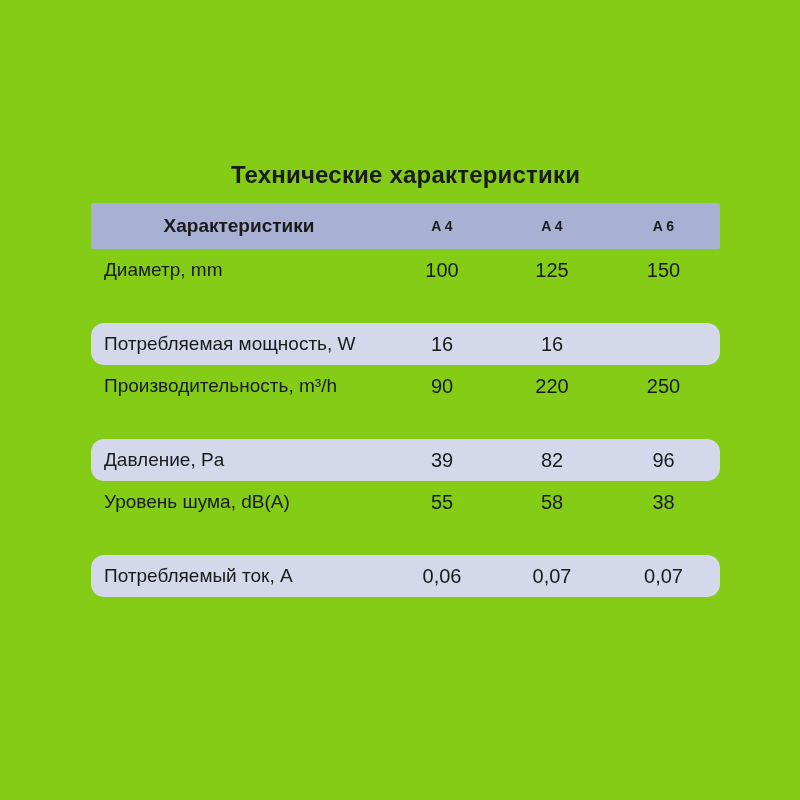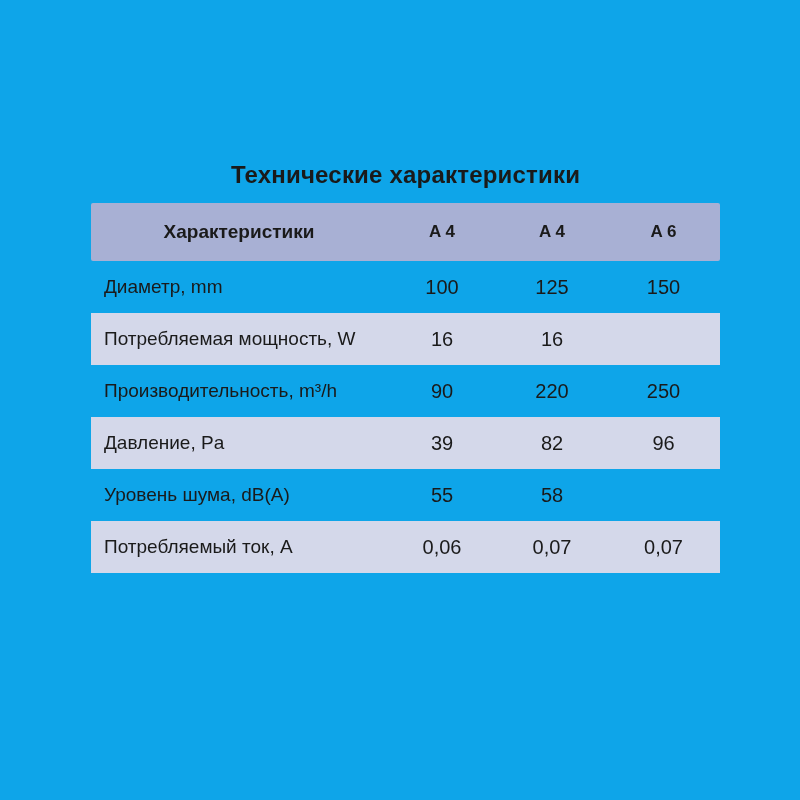--- a/index.html
+++ b/index.html
@@ -10,21 +10,21 @@
   body {
     width: 800px;
     height: 800px;
     font-family: "Liberation Sans", sans-serif;
     color: var(--text, #1a1a1a);
   }
   .page {
     position: relative;
     width: 800px;
     height: 800px;
-    background: #0ea5e9;
+    background: #84cc16;
     overflow: hidden;
   }
   .title {
     position: absolute;
     top: 161px;
     left: 91px;
     width: 629px;
     margin: 0;
     text-align: center;
     font-size: 24px;
@@ -35,51 +35,52 @@
   .spec-table {
     position: absolute;
     top: 203px;
     left: 91px;
     width: 629px;
   }
   .row {
     display: grid;
     grid-template-columns: 296px 110px 110px 113px;
     align-items: center;
-    height: 52px;
+    height: 42px;
   }
   .row.header {
-    height: 58px;
+    height: 46px;
     background: var(--header_bg, #a8b0d4);
     font-weight: 700;
     border-radius: 2px;
   }
   .row.alt {
     background: var(--row_alt_bg, #d4d8ea);
-    border-radius: 0;
+    border-radius: 13px;
+    margin-top: 32px;
   }
   .cell {
     line-height: 1.2;
   }
   .cell.label {
     text-align: left;
     padding-left: 13px;
     font-size: 19px;
   }
   .row.header .cell.label {
     text-align: center;
     padding-left: 0;
     font-size: 19px;
   }
   .cell.val {
     text-align: center;
     font-size: 20px;
   }
   .row.header .cell.val {
-    font-size: 17px;
+    font-size: 14px;
   }
 </style>
 </head>
 <body>
 
 <div class="page">
 
   <h1 class="title">Технические характеристики</h1>
 
   <div class="spec-table">
@@ -115,20 +116,21 @@
       <div class="cell label">Давление, Pa</div>
       <div class="cell val">39</div>
       <div class="cell val">82</div>
       <div class="cell val">96</div>
     </div>
 
     <div class="row">
       <div class="cell label">Уровень шума, dB(A)</div>
       <div class="cell val">55</div>
       <div class="cell val">58</div>
+      <div class="cell val">38</div>
     </div>
 
     <div class="row alt">
       <div class="cell label">Потребляемый ток, A</div>
       <div class="cell val">0,06</div>
       <div class="cell val">0,07</div>
       <div class="cell val">0,07</div>
     </div>
 
   </div>

